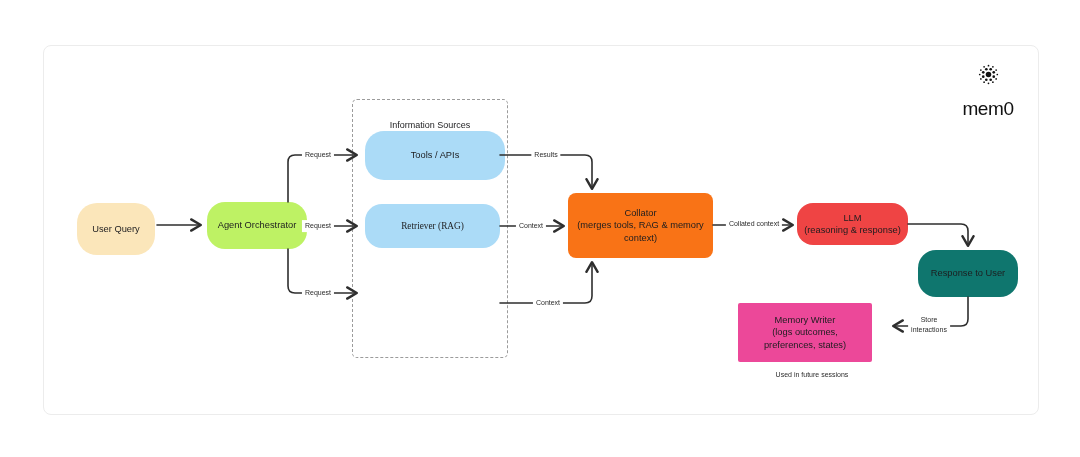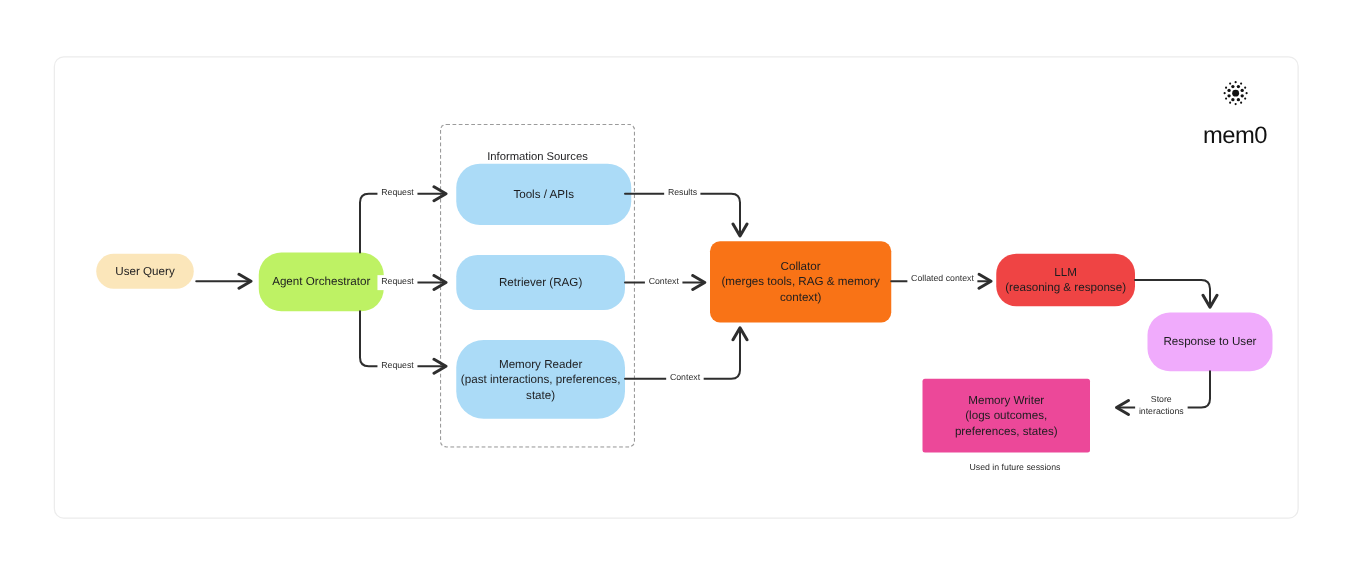--- a/index.html
+++ b/index.html
@@ -45,40 +45,37 @@
 <body>
 
 <div id="page">
 
   <div id="frame"></div>
 
   <div id="info-container">
     <div id="info-container-title">Information Sources</div>
   </div>
 
-  <div class="node" style="left: 77px; top: 203px; width: 78px; height: 28px; border-radius: 20px; background-color: rgb(251, 230, 186);">User Query</div>
+  <div class="node" style="left: 77px; top: 203px; width: 78px; height: 52px; border-radius: 20px; background-color: rgb(251, 230, 186);">User Query</div>
 
   <div class="node" style="left: 207px; top: 202px; width: 100px; height: 47px; border-radius: 18px; background-color: #bef264;">Agent Orchestrator</div>
 
   <div class="node" style="left: 365px; top: 131px; width: 140px; height: 49px; border-radius: 19px; background-color: rgb(171, 219, 247);">Tools / APIs</div>
 
-  <div class="node" style="left: 365px; top: 204px; width: 135px; height: 44px; border-radius: 17px; background-color: rgb(171, 219, 247);">Retriever (RAG)</div>
+  <div class="node" style="left: 365px; top: 204px; width: 135px; height: 44px; border-radius: 17px; background-color: rgb(171, 219, 247); font-family: Liberation Serif, serif;">Retriever (RAG)</div>
 
-  <div class="node" style="left: 365px; top: 272px; width: 135px; height: 63px; border-radius: 22px; background-color: rgb(171, 219, 247);">Memory Reader
-(past interactions, preferences,
-state)</div>
 
   <div class="node" style="left: 568px; top: 193px; width: 145px; height: 65px; border-radius: 8px; background-color: #f97316;">Collator
 (merges tools, RAG &amp; memory
 context)</div>
 
   <div class="node" style="left: 797px; top: 203px; width: 111px; height: 42px; border-radius: 16px; background-color: #ef4444;">LLM
 (reasoning &amp; response)</div>
 
-  <div class="node" style="left: 918px; top: 250px; width: 100px; height: 47px; border-radius: 18px; background-color: #f0abfc;">Response to User</div>
+  <div class="node" style="left: 918px; top: 250px; width: 100px; height: 47px; border-radius: 18px; background-color: #0f766e;">Response to User</div>
 
   <div class="node" style="left: 738px; top: 303px; width: 134px; height: 59px; border-radius: 2px; background-color: #ec4899;">Memory Writer
 (logs outcomes,
 preferences, states)</div>
 
   <svg id="edges-layer" width="1080" height="457" viewBox="0 0 1080 457">
     <defs>
       <marker id="arrow" markerWidth="10" markerHeight="10" refX="6.5" refY="4.5" orient="auto">
         <path d="M1,1 L7,4.5 L1,8" fill="none" stroke="#2e2e2e" stroke-width="1.5" stroke-linecap="round" stroke-linejoin="round"></path>
       </marker>

